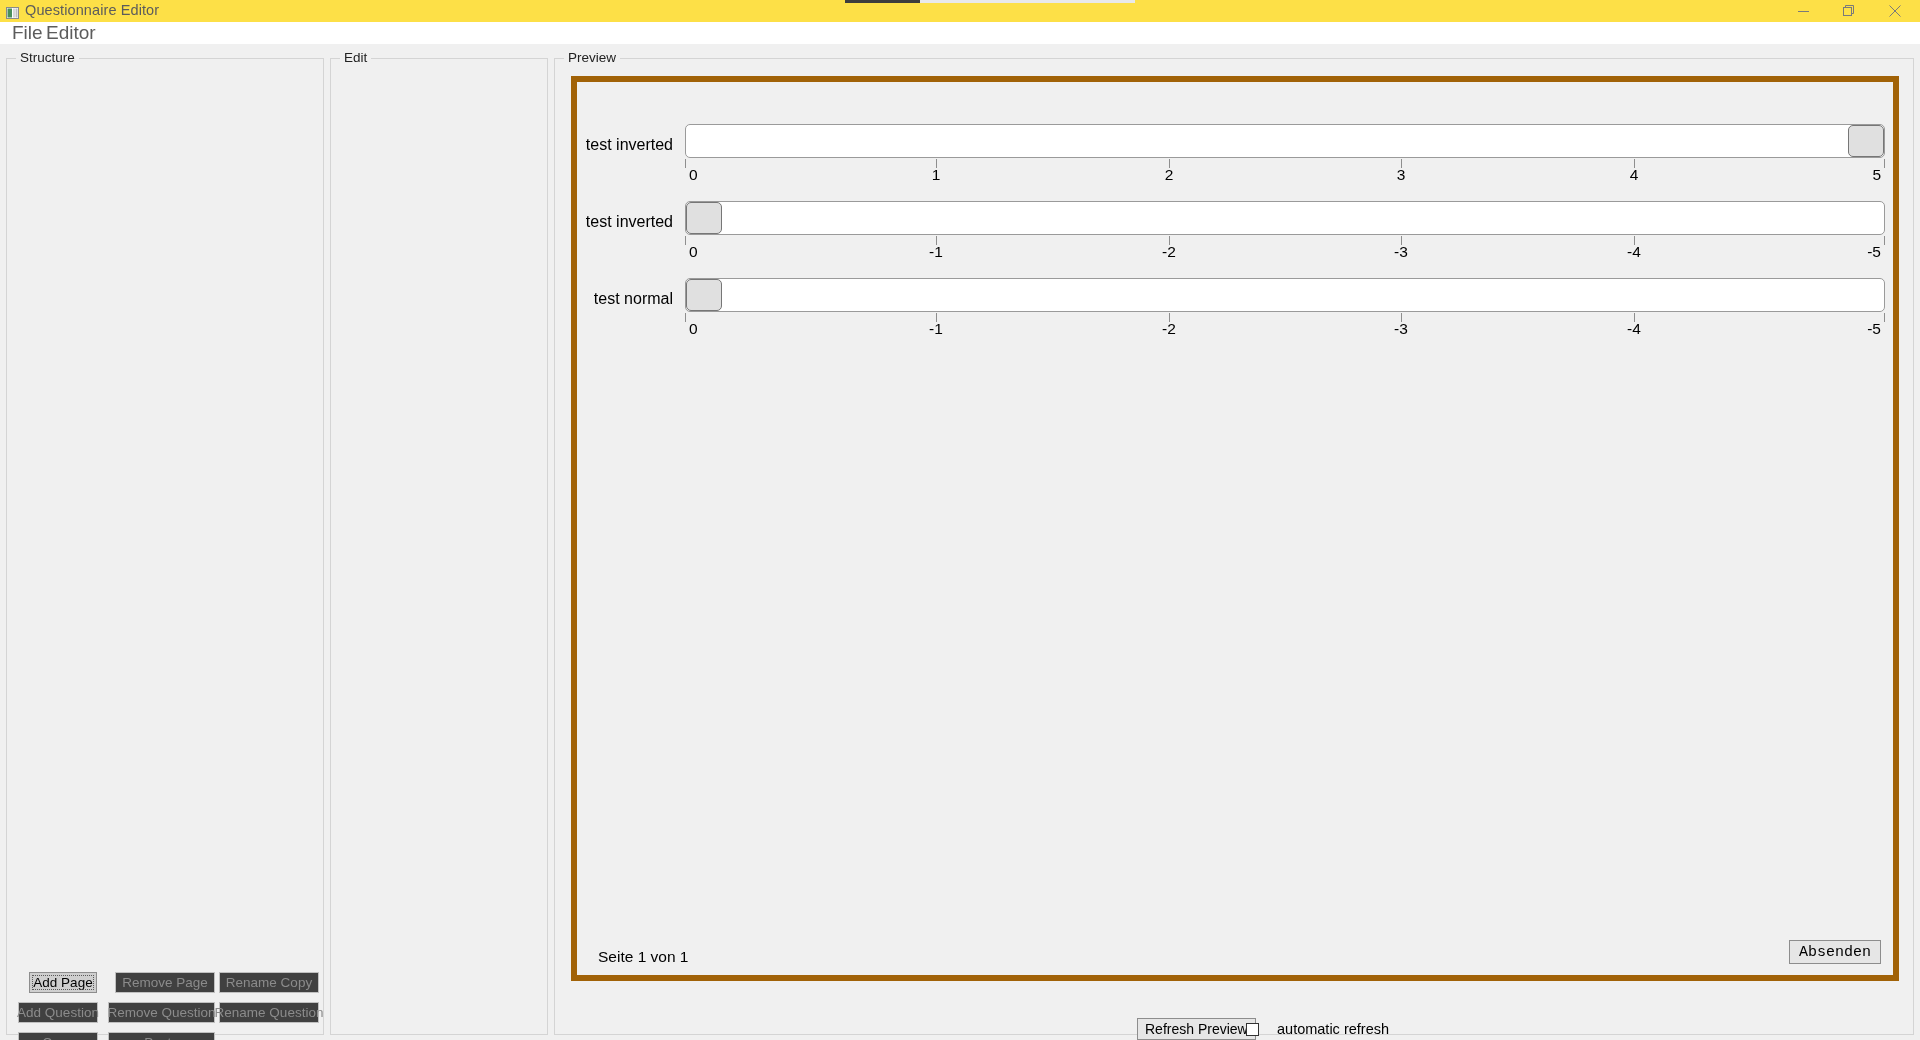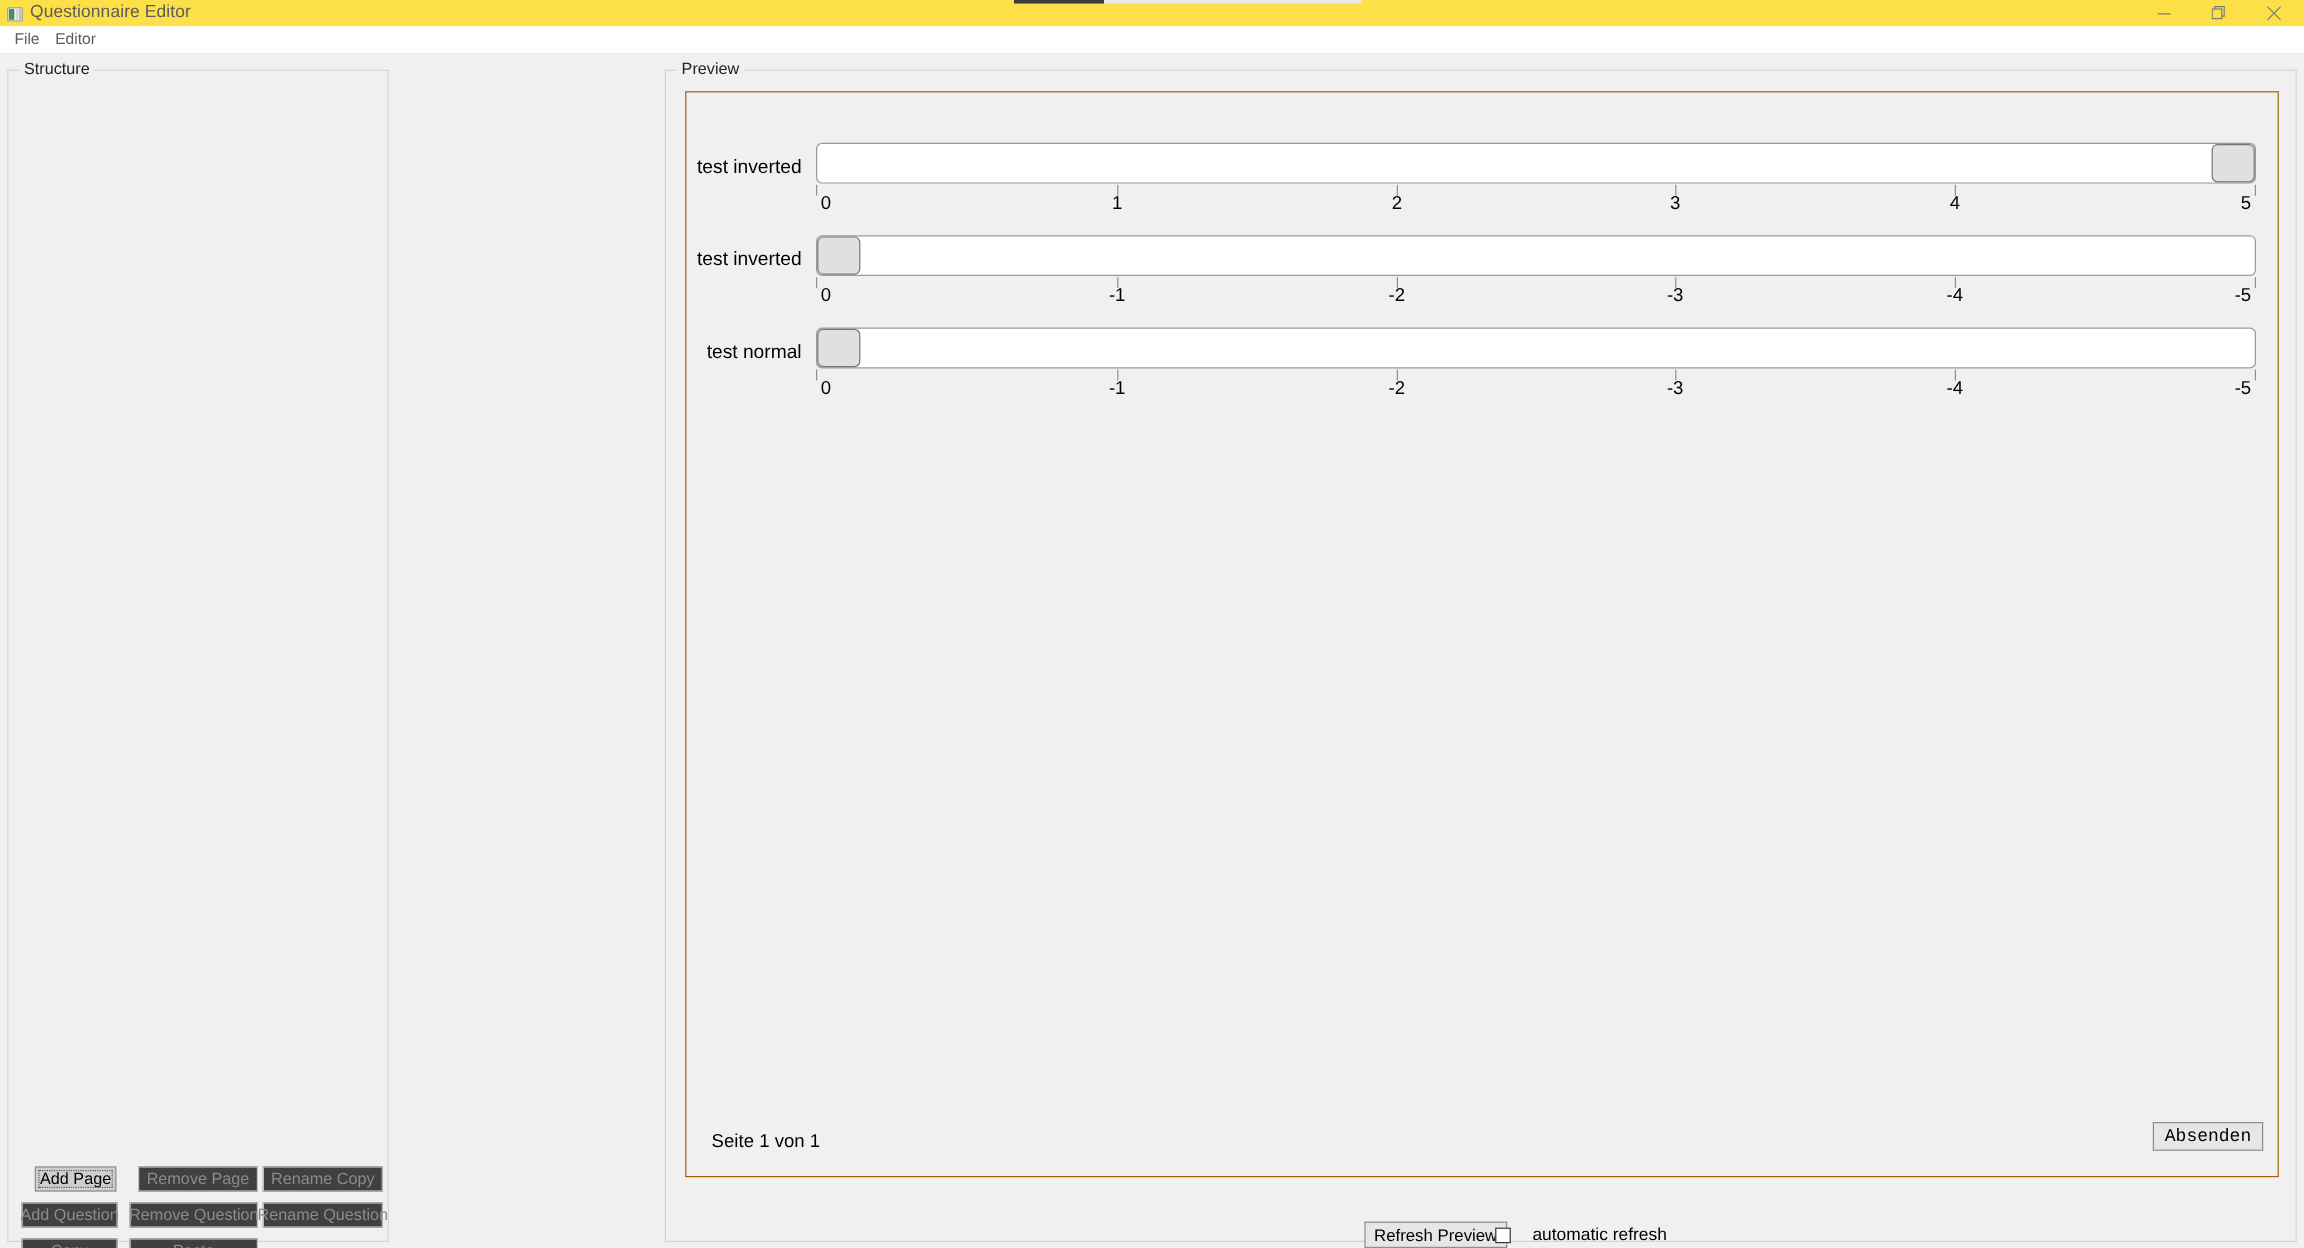--- a/index.html
+++ b/index.html
@@ -41,21 +41,21 @@
   #btn-close { right: 2px; }
   .wbtn svg { display: block; }
 
   
   #menubar {
     position: absolute; top: 22px; left: 0; width: 1920px; height: 22px;
     background: #ffffff;
   }
   .menu-item {
     position: absolute; top: 0; height: 22px; line-height: 22px;
-    font-size: 13px; color: #5c5c5c; padding: 0 6px; cursor: default;
+    font-size: 19px; color: #5c5c5c; padding: 0 6px; cursor: default;
   }
   #menu-file { left: 6px; }
   #menu-editor { left: 40px; }
 
   
   #main {
     position: absolute; top: 44px; left: 0;
     width: 1920px; height: 996px;
     background: #f0f0f0;
   }
@@ -123,21 +123,21 @@
   #b-remove-question { left: 101px; top: 943px; width: 107px; height: 21px; }
   #b-rename-question { left: 212px; top: 943px; width: 100px; height: 21px; }
   #b-copy            { left: 11px;  top: 973px; width: 80px;  height: 21px; }
   #b-paste           { left: 101px; top: 973px; width: 107px; height: 21px; }
 
   
   #preview-panel {
     position: absolute; left: 16px; top: 17px;
     width: 1328px; height: 905px;
     background: #f0f0f0;
-    border: 1px solid #a16207;
+    border: 6px solid #a16207;
   }
 
   
   .slider-row { position: absolute; left: 0; width: 100%; }
   .slider-label {
     position: absolute; right: 0; top: 0;
     width: 250px; text-align: right;
     font-size: 16px; color: #000000;
     white-space: nowrap;
   }
@@ -261,20 +261,23 @@
     <div class="btn enabled" id="b-add-page">Add Page</div>
     <div class="btn" id="b-remove-page">Remove Page</div>
     <div class="btn" id="b-rename-page">Rename Copy</div>
     <div class="btn" id="b-add-question">Add Question</div>
     <div class="btn" id="b-remove-question">Remove Question</div>
     <div class="btn" id="b-rename-question">Rename Question</div>
     <div class="btn" id="b-copy">Copy</div>
     <div class="btn" id="b-paste">Paste</div>
   </div>
 
+  <div class="groupbox" id="gb-edit">
+    <span class="gb-title">Edit</span>
+  </div>
 
   <div class="groupbox" id="gb-preview">
     <span class="gb-title">Preview</span>
 
     <div id="preview-panel">
       <div id="sliders-host">
           <div class="slider-row" style="top: 42px; height: 70px;">
             <div class="slider-label" style="left: -154px; right: auto; top: 12px;">test inverted</div>
             <div class="slider-track-wrap" style="left: 108px; top: 0px; width: 1200px;">
               <div class="slider-track" style="width: 1200px;"></div>

